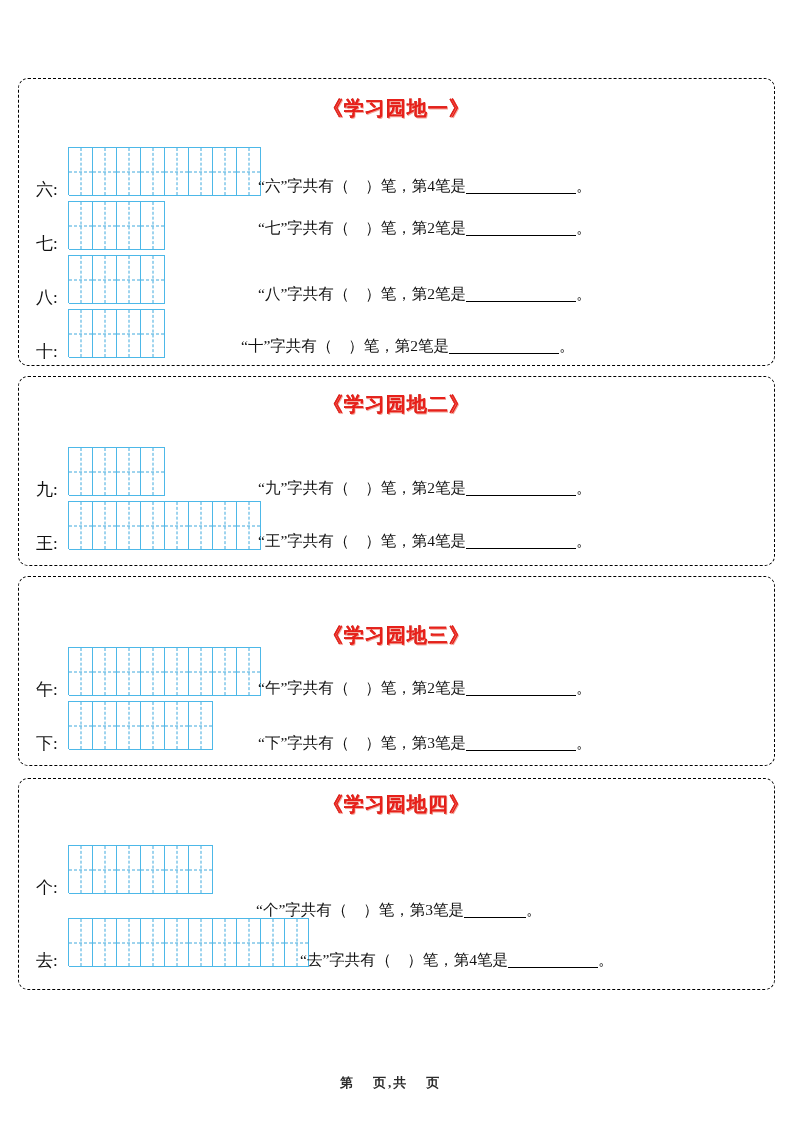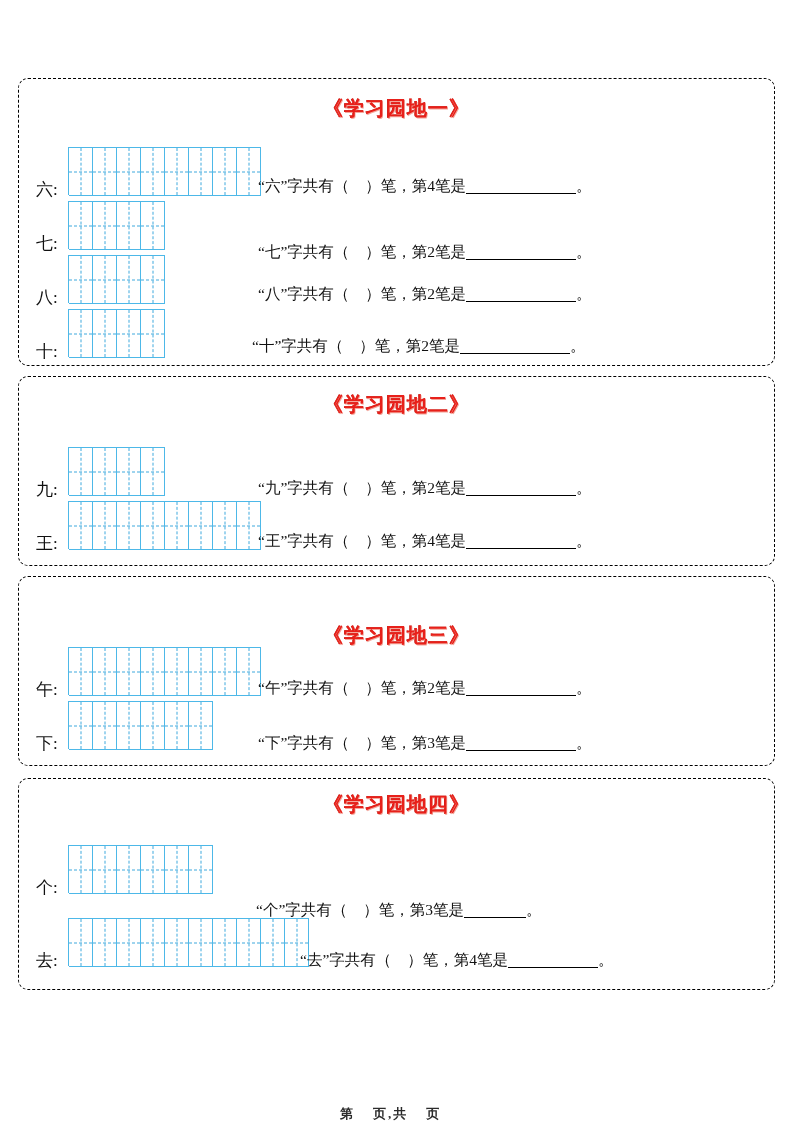--- a/index.html
+++ b/index.html
@@ -140,21 +140,20 @@
     position: absolute;
     left: 0;
     right: 0;
     top: 1074px;
     text-align: center;
     font-family: "Liberation Serif", "DejaVu Serif", serif;
     font-weight: bold;
     font-size: 13px;
     color: #2b2b2b;
     letter-spacing: 2px;
-    margin-top: 31px;
   }
   .footer .gap { display: inline-block; width: 18px; }
 </style>
 </head>
 <body>
 
 <div class="page">
 
   <div class="section" id="section-0">
     <div class="section-title">《学习园地一》</div>
@@ -189,41 +188,41 @@
       <div class="question" style="left: 258px; top: 178px; text-align: right;"><span>“六”字共有（</span><span class="q-paren-gap"></span><span>）笔，第4笔是</span><span class="q-blank" style="width: 110px;"></span><span>。</span></div>
       <div class="row" style="left: 0px; top: 201px;">
         <div class="char-label" style="left: 36px;">七:</div>
         <div class="grid" style="left: 68px;">
           <div class="cell"></div>
           <div class="cell"></div>
           <div class="cell"></div>
           <div class="cell"></div>
         </div>
       </div>
-      <div class="question" style="left: 258px; top: 244px;"><span>“七”字共有（</span><span class="q-paren-gap"></span><span>）笔，第2笔是</span><span class="q-blank" style="width: 110px;"></span><span>。</span></div>
+      <div class="question" style="left: 258px; top: 220px;"><span>“七”字共有（</span><span class="q-paren-gap"></span><span>）笔，第2笔是</span><span class="q-blank" style="width: 110px;"></span><span>。</span></div>
       <div class="row" style="left: 0px; top: 255px;">
         <div class="char-label" style="left: 36px;">八:</div>
         <div class="grid" style="left: 68px;">
           <div class="cell"></div>
           <div class="cell"></div>
           <div class="cell"></div>
           <div class="cell"></div>
         </div>
       </div>
       <div class="question" style="left: 258px; top: 286px;"><span>“八”字共有（</span><span class="q-paren-gap"></span><span>）笔，第2笔是</span><span class="q-blank" style="width: 110px;"></span><span>。</span></div>
       <div class="row" style="left: 0px; top: 309px;">
         <div class="char-label" style="left: 36px;">十:</div>
         <div class="grid" style="left: 68px;">
           <div class="cell"></div>
           <div class="cell"></div>
           <div class="cell"></div>
           <div class="cell"></div>
         </div>
       </div>
-      <div class="question" style="left: 252px; top: 338px;"><span>“十”字共有（</span><span class="q-paren-gap"></span><span>）笔，第2笔是</span><span class="q-blank" style="width: 110px;"></span><span>。</span></div>
+      <div class="question" style="left: 241px; top: 338px;"><span>“十”字共有（</span><span class="q-paren-gap"></span><span>）笔，第2笔是</span><span class="q-blank" style="width: 110px;"></span><span>。</span></div>
       <div class="row" style="left: 0px; top: 447px;">
         <div class="char-label" style="left: 36px;">九:</div>
         <div class="grid" style="left: 68px;">
           <div class="cell"></div>
           <div class="cell"></div>
           <div class="cell"></div>
           <div class="cell"></div>
         </div>
       </div>
       <div class="question" style="left: 258px; top: 480px;"><span>“九”字共有（</span><span class="q-paren-gap"></span><span>）笔，第2笔是</span><span class="q-blank" style="width: 110px;"></span><span>。</span></div>

